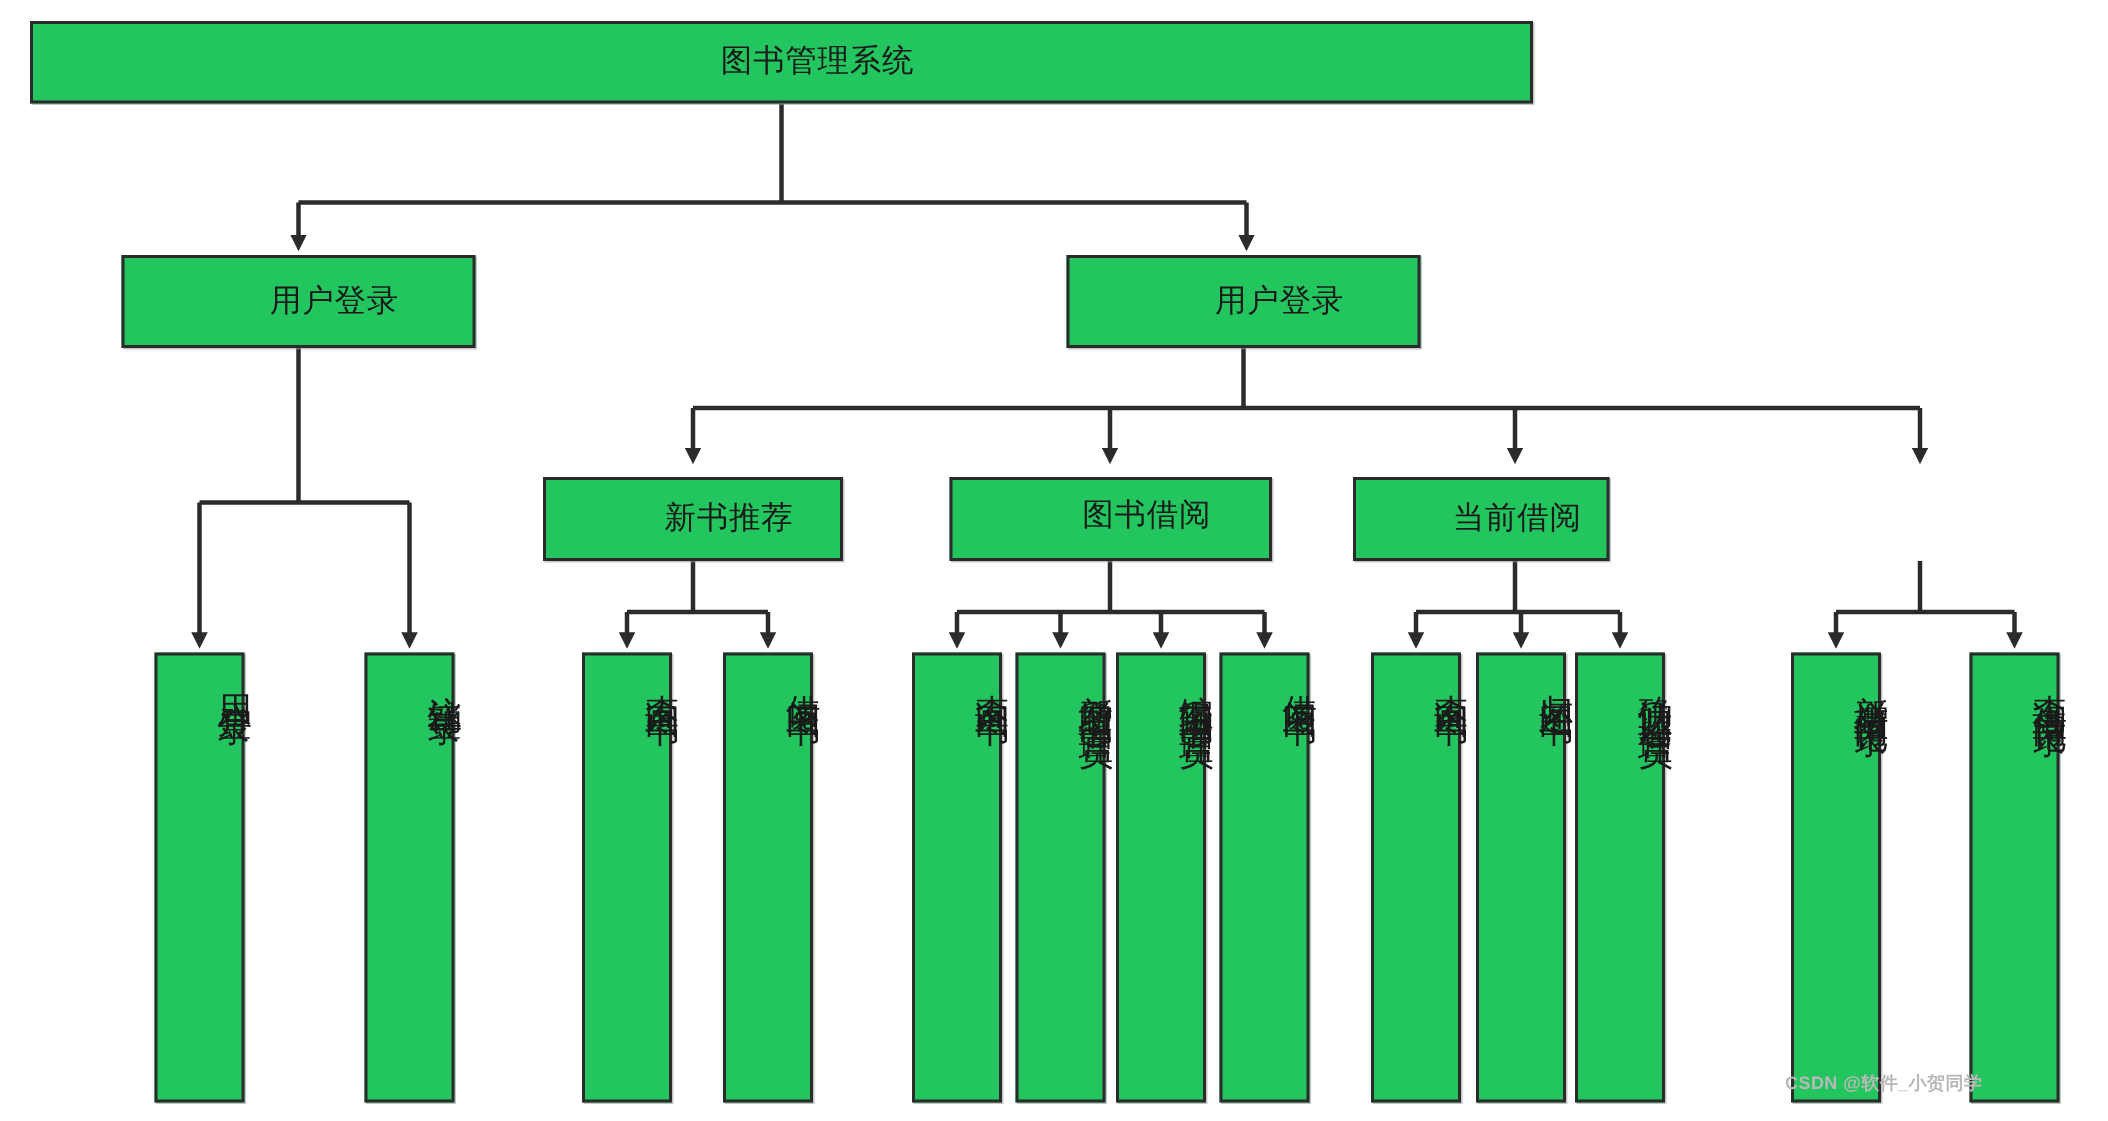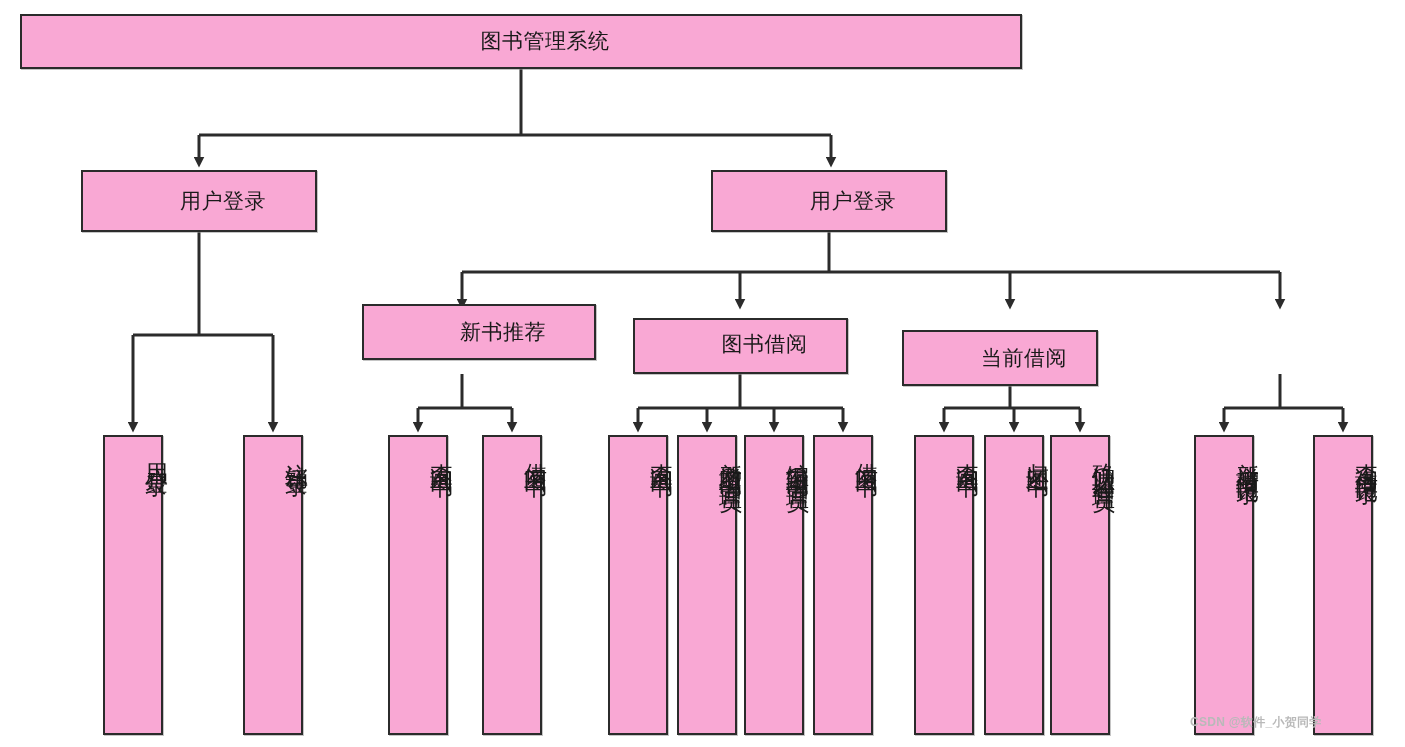--- a/index.html
+++ b/index.html
@@ -22,21 +22,21 @@
   svg.edges {
     position: absolute;
     left: 0;
     top: 0;
     width: 1405px;
     height: 747px;
   }
   .node {
     position: absolute;
     box-sizing: border-box;
-    background: #f9a8d4;
+    background: #22c55e;
     border: 2px solid #2b2b2b;
     display: flex;
     align-items: center;
     justify-content: center;
     color: #1a1a1a;
     box-shadow: 1px 1px 0 rgba(150,150,150,0.55);
     padding-left: 48px;
   }
   .node-label {
     display: block;
@@ -130,27 +130,27 @@
     <span class="node-label">图书管理系统</span>
   </div>
 
   <div class="node horizontal" style="left:81px; top:170px; width:236px; height:62px;">
     <span class="node-label">用户登录</span>
   </div>
   <div class="node horizontal" style="left:711px; top:170px; width:236px; height:62px;">
     <span class="node-label">用户登录</span>
   </div>
 
-  <div class="node horizontal" style="left:362px; top:304px; width:234px; height:56px;">
+  <div class="node horizontal" style="left:362px; top:318px; width:200px; height:56px;">
     <span class="node-label">新书推荐</span>
   </div>
   <div class="node horizontal" style="left:633px; top:318px; width:215px; height:56px;font-family:Liberation Mono, monospace;">
     <span class="node-label">图书借阅</span>
   </div>
-  <div class="node horizontal" style="left:902px; top:330px; width:196px; height:56px;">
+  <div class="node horizontal" style="left:902px; top:318px; width:171px; height:56px;">
     <span class="node-label">当前借阅</span>
   </div>
 
   <div class="node vertical" style="left:103px; top:435px; width:60px; height:300px;">
     <span class="node-label">用户登录</span>
   </div>
   <div class="node vertical" style="left:243px; top:435px; width:60px; height:300px;">
     <span class="node-label">注销登录</span>
   </div>
 

